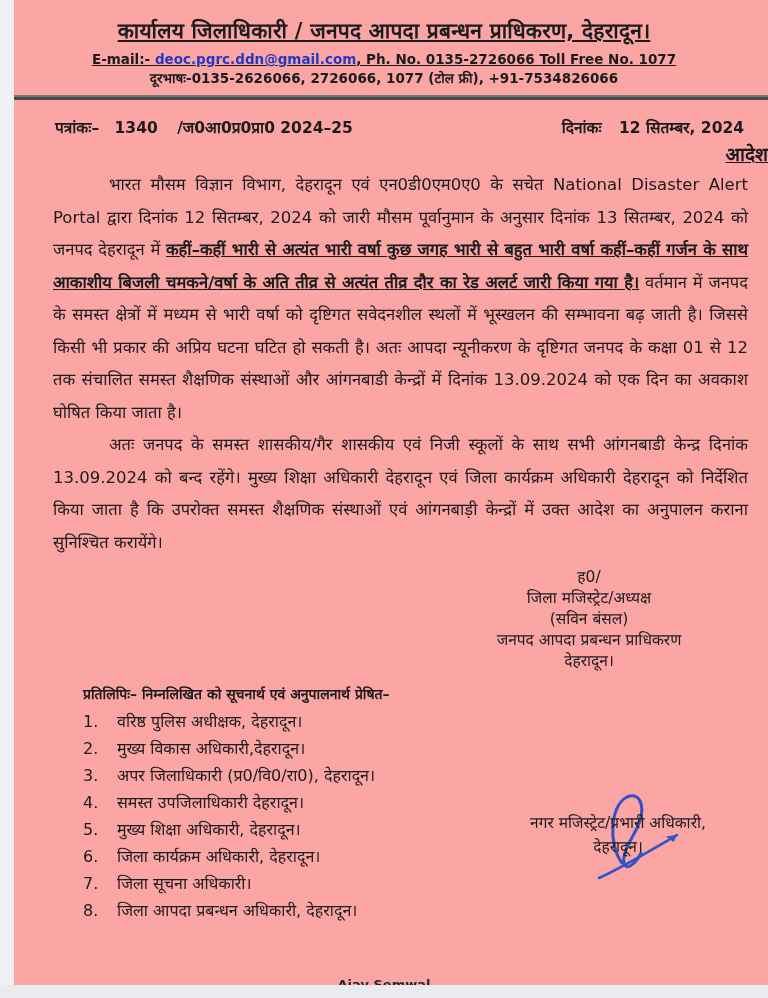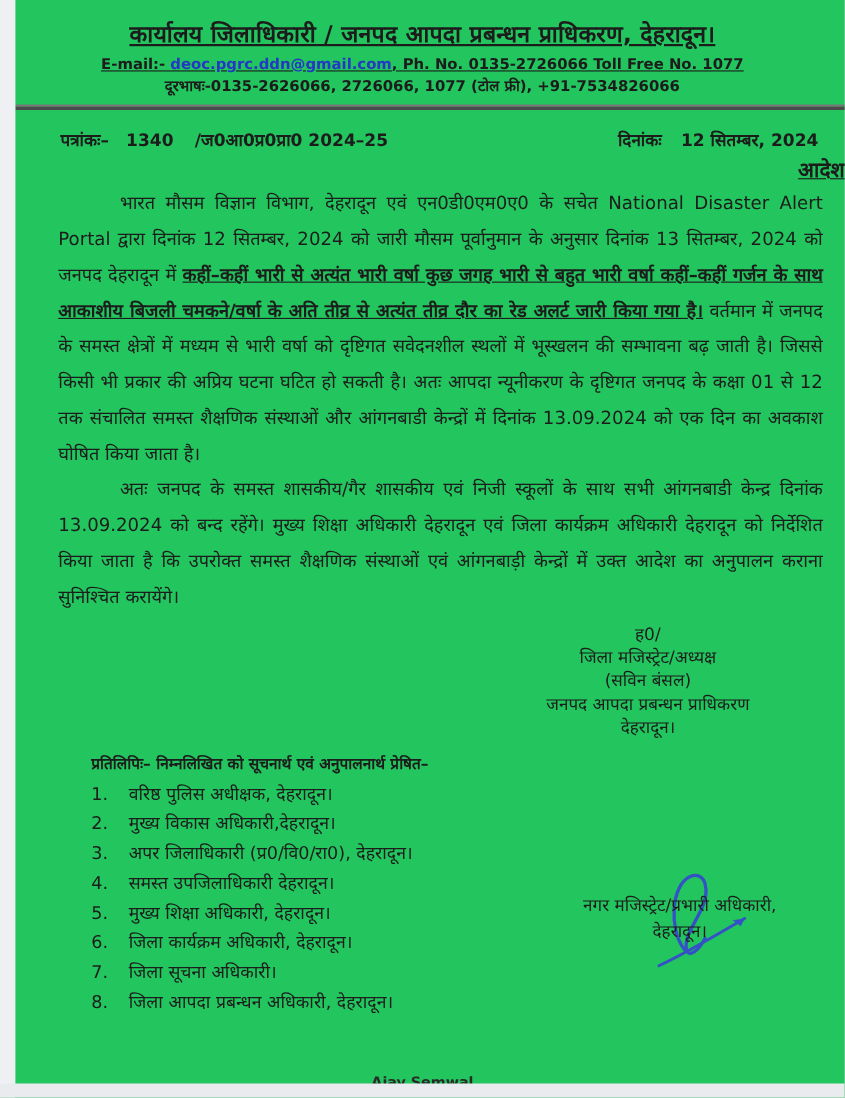--- a/index.html
+++ b/index.html
@@ -1,21 +1,21 @@
 <!DOCTYPE html>
 <html><head>
 <meta charset="utf-8">
 <style>
   * { margin:0; padding:0; box-sizing:border-box; }
   html,body { background:#d8dadd; }
   .page {
     position:relative;
     width:768px; height:998px;
     margin:0 auto;
-    background:#22c55e;
+    background:#fca5a5;
     font-family:"DejaVu Sans","Liberation Sans",sans-serif;
     color:#1c1c1c;
     overflow:hidden;
   }
   .edge-left { position:absolute; left:0; top:0; width:14px; height:100%; background:#eef0f4; }
   .edge-bottom { position:absolute; left:0; bottom:0; width:100%; height:13px; background:#e9ebef; }
   .letterhead { padding-top:16px; text-align:center; }
   .office-title { display:inline-block; font-size:21px; font-weight:bold; text-decoration:underline; letter-spacing:0.2px; }
   .email-line { margin-top:7px; font-size:13.5px; font-weight:bold; text-decoration:underline; }
   .email-link { color:#2438c4; }

